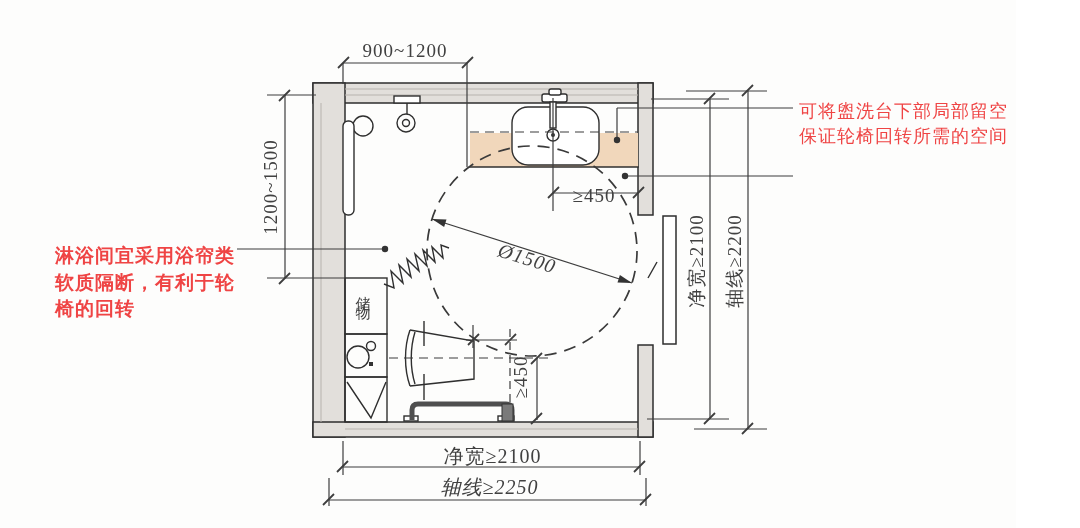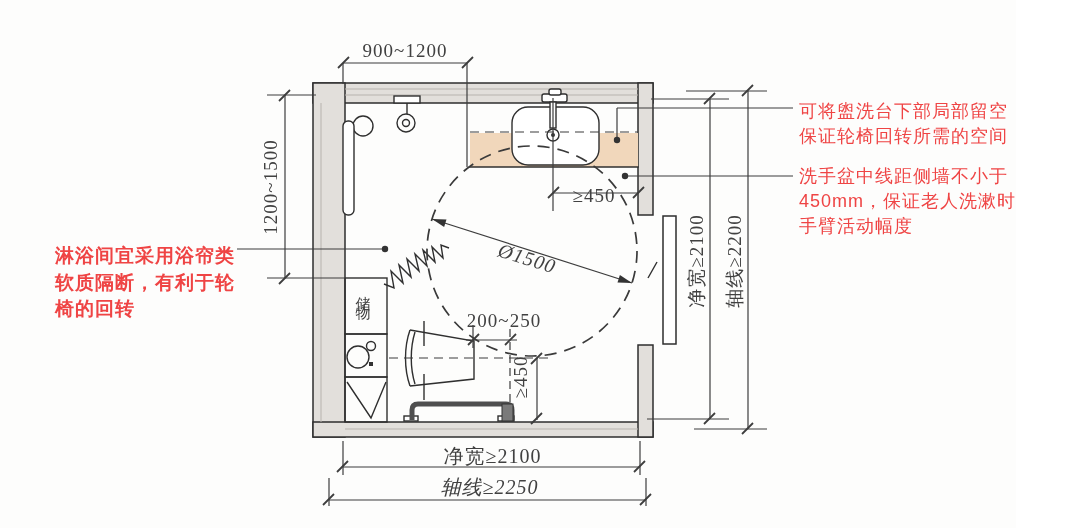--- a/index.html
+++ b/index.html
@@ -206,27 +206,25 @@
 <div class="dim rot" style="left:612px;top:248px;width:170px;">净宽≥2100</div>
 
 <div class="dim rot" style="left:650px;top:248px;width:170px;">轴线≥2200</div>
 
 <div class="dim big" style="left:390px;top:443px;width:205px;">净宽≥2100</div>
 
 <div class="dim big" style="left:387px;top:474px;width:205px;font-style:italic;">轴线≥2250</div>
 
 <div class="dim" style="left:549px;top:185px;width:90px;">≥450</div>
 
-<div class="dim" style="left:439px;top:310px;width:130px;">200~250</div>
 
 <div class="dim rot" style="left:481px;top:366px;width:80px;">≥450</div>
 
 <div class="dim circlbl" style="left:472px;top:247px;width:110px;font-size:20px;">Ø1500</div>
 
 <div class="storage" style="left:353px;top:284px;">储物</div>
 
 <div class="note" style="left:55px;top:243px;width:184px;font-size:19px;font-weight:bold;">淋浴间宜采用浴帘类软质隔断，有利于轮椅的回转</div>
 
 <div class="note" style="left:799px;top:99px;width:235px;">可将盥洗台下部局部留空，保证轮椅回转所需的空间</div>
 
-<div class="note" style="left:799px;top:164px;width:235px;">洗手盆中线距侧墙不小于450mm，保证老人洗漱时手臂活动幅度</div>
 
 </div>
 
 </body></html>

